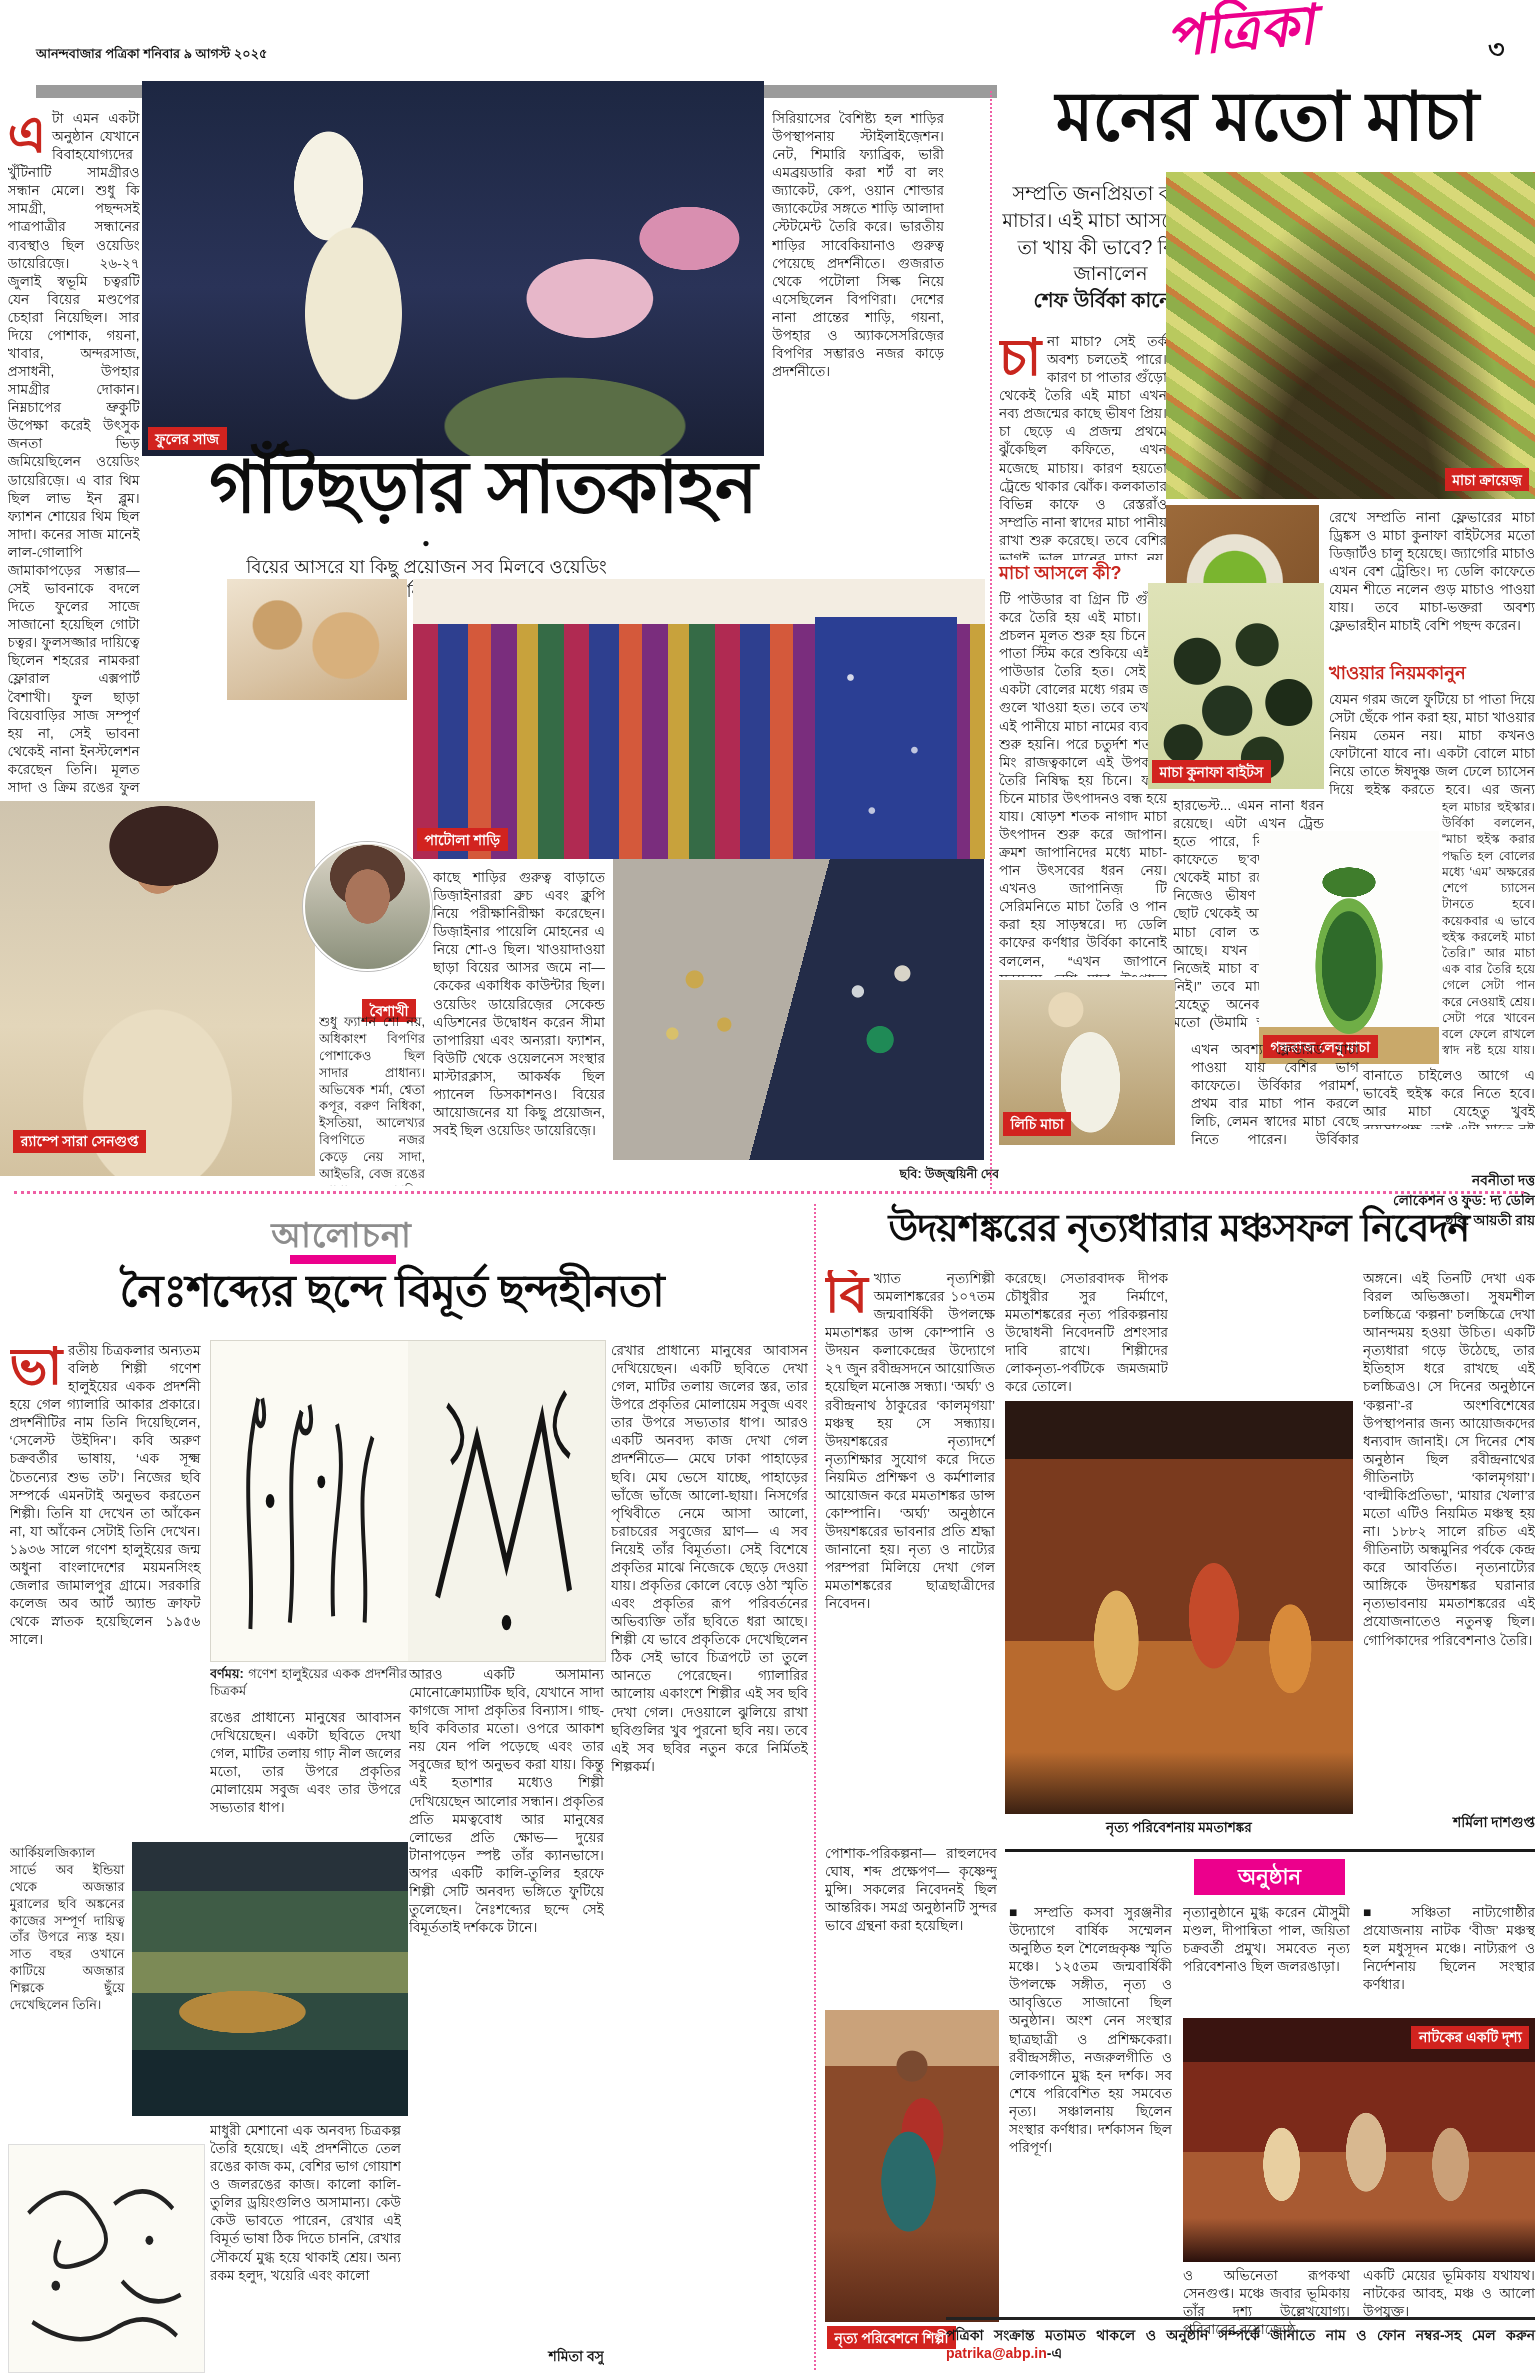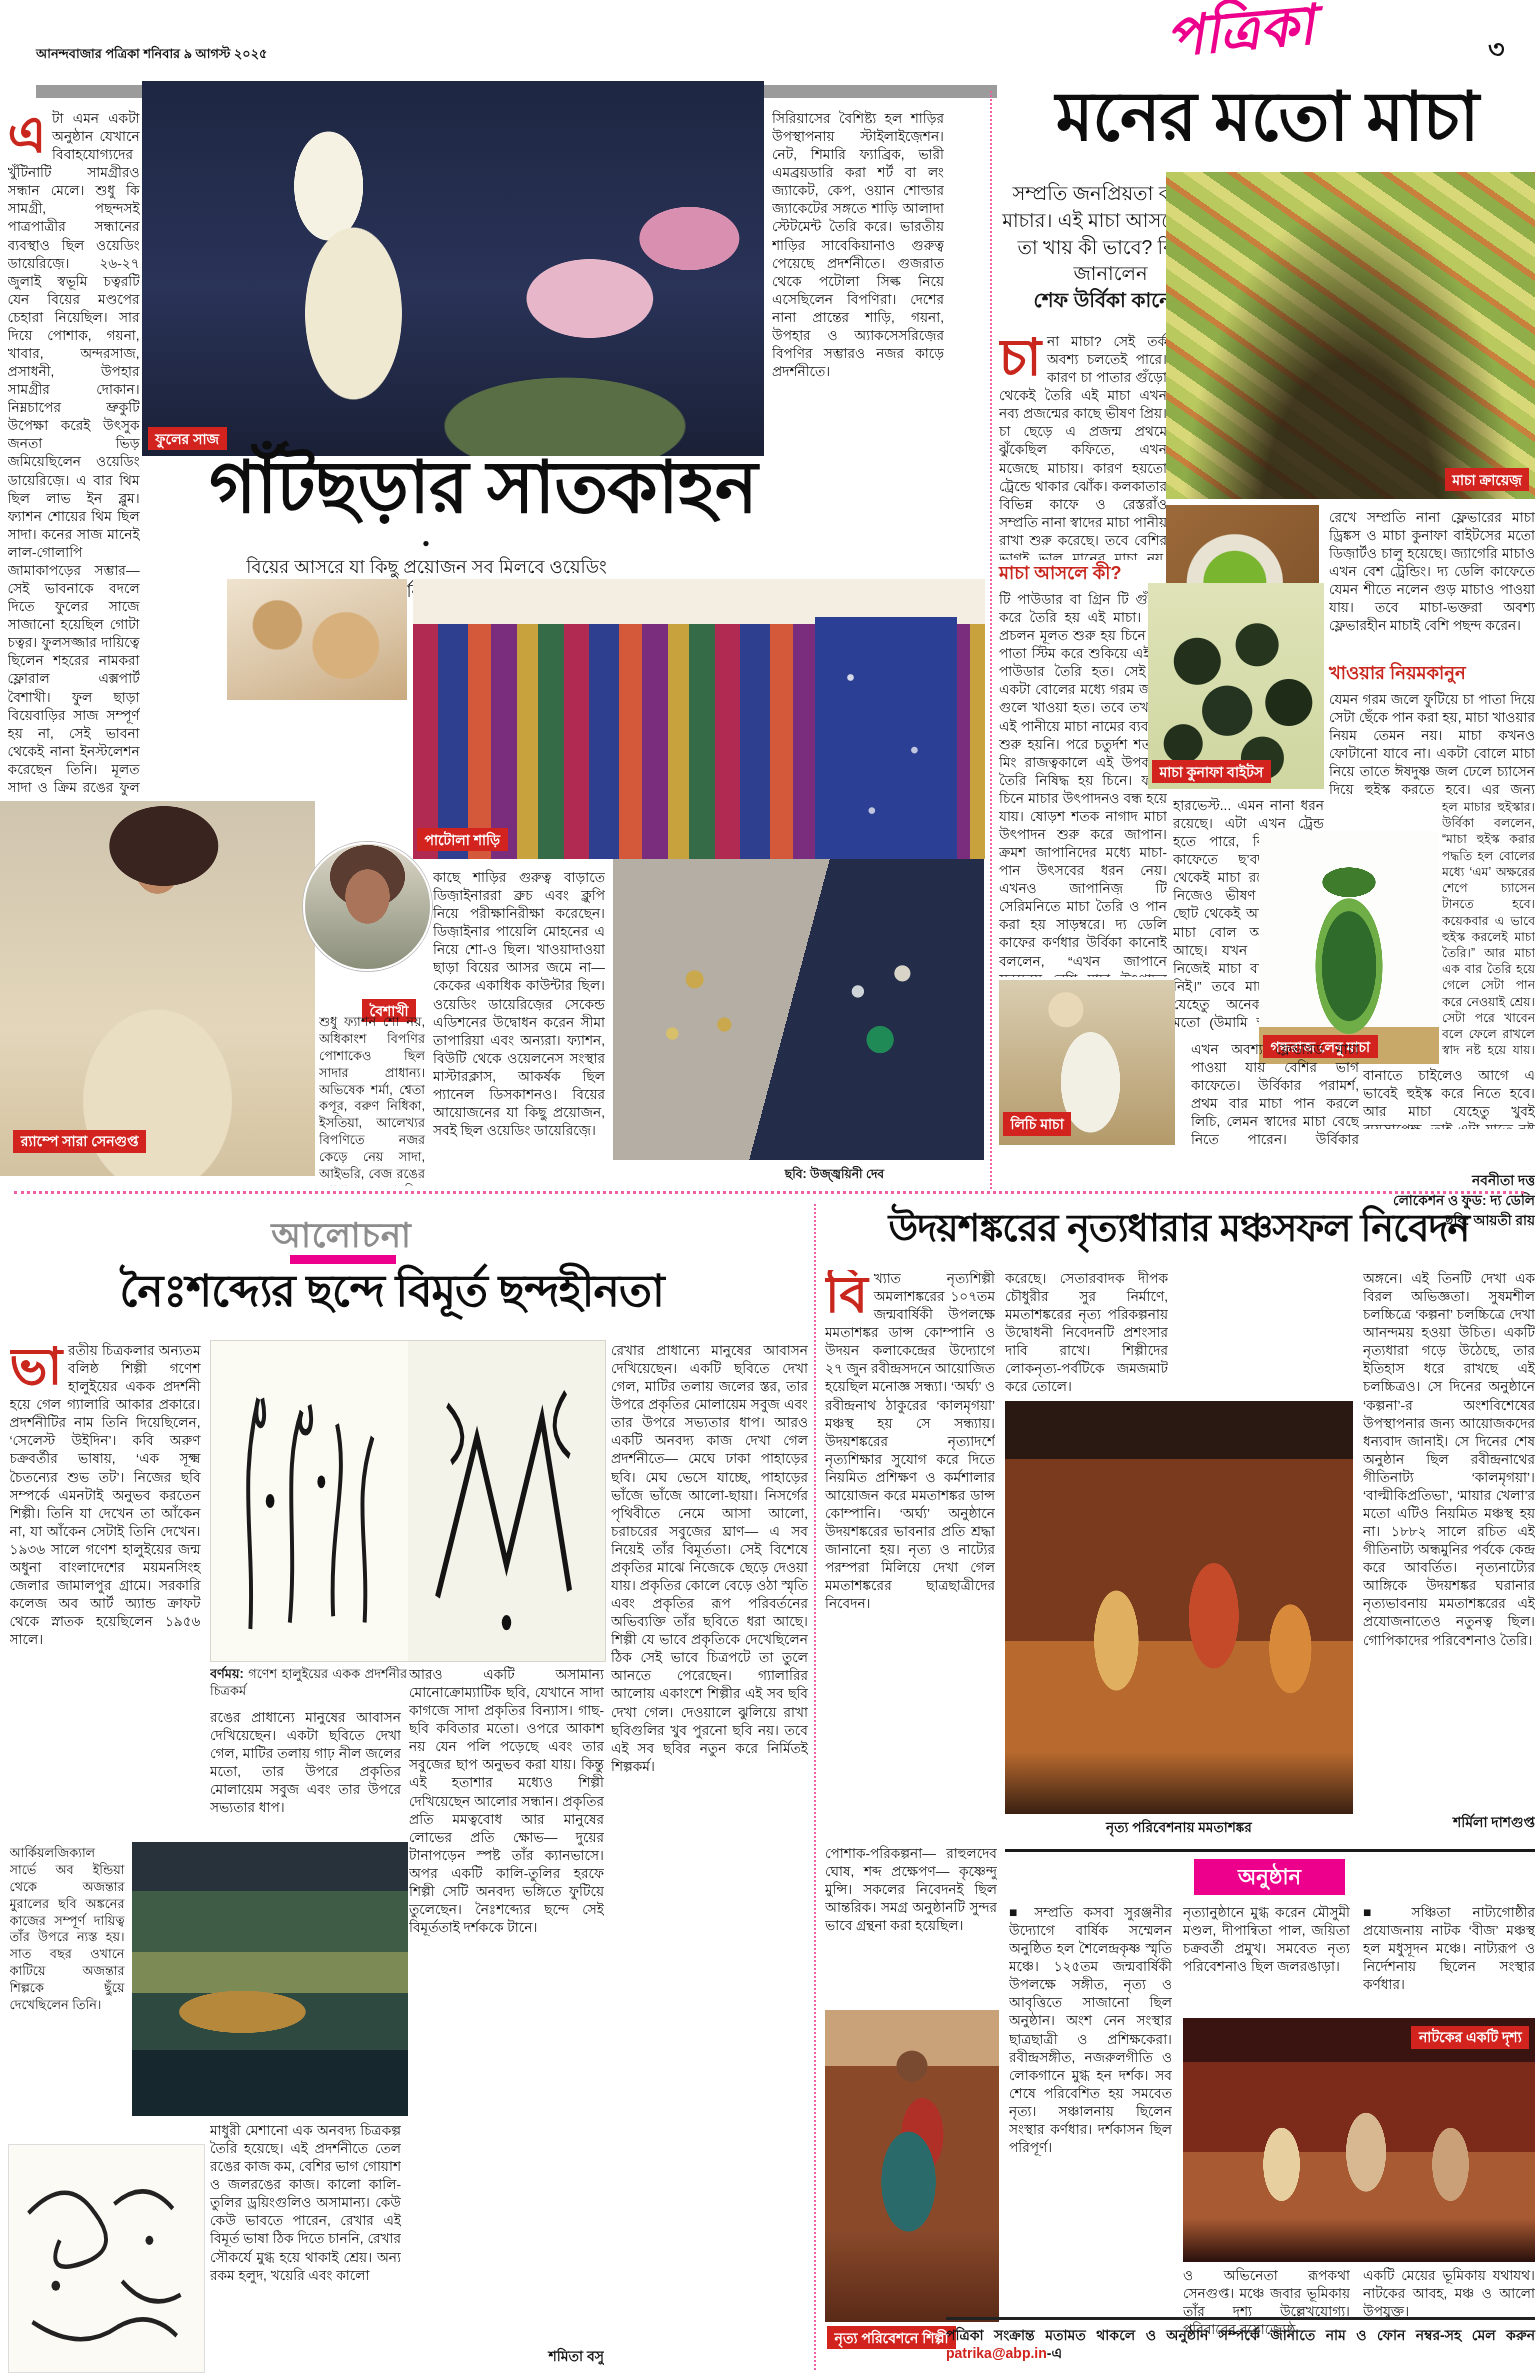--- a/index.html
+++ b/index.html
@@ -65,21 +65,21 @@
   #w-colMid{left:433px;top:869px;width:172px;height:318px;}
   #ph-jewel{left:613px;top:859px;width:371px;height:301px;
     background:
       radial-gradient(circle at 22% 40%, #caa84e 0 8.5px, transparent 9.5px),
       radial-gradient(circle at 30% 55%, #caa84e 0 6.6px, transparent 7.6px),
       radial-gradient(circle at 16% 58%, #d8c06a 0 5.7px, transparent 6.6px),
       radial-gradient(circle at 72% 60%, #1f8a56 0 13.2px, transparent 14px),
       radial-gradient(circle at 78% 38%, #d8d4c8 0 7.6px, transparent 8.5px),
       radial-gradient(circle at 66% 44%, #cfd4d8 0 5.7px, transparent 6.6px),
       linear-gradient(105deg,#b4aea4 0 48%,#232c48 48%);}
-  #w-credit{left:653px;top:1166px;width:363px;font-size:12.3px;font-weight:bold;text-align:center;}
+  #w-credit{left:636px;top:1166px;width:363px;font-size:12.3px;font-weight:bold;text-align:right;}
 
   
   #vdiv1{left:990px;top:91px;height:1098px;}
   #m-headline{left:999px;top:81px;width:536px;font-size:68px;text-align:center;}
   #m-intro{left:997px;top:180px;width:227px;font-size:19.4px;line-height:1.38;text-align:center;overflow:visible;}
   #m-chef{font-size:20px;}
   #m-colA1{left:999px;top:333px;width:168px;height:227px;}
   #m-sub1{left:999px;top:564px;}
   #m-colA2{left:999px;top:591px;width:168px;height:386px;}
   #ph-fries{left:1166px;top:172px;width:369px;height:327px;

